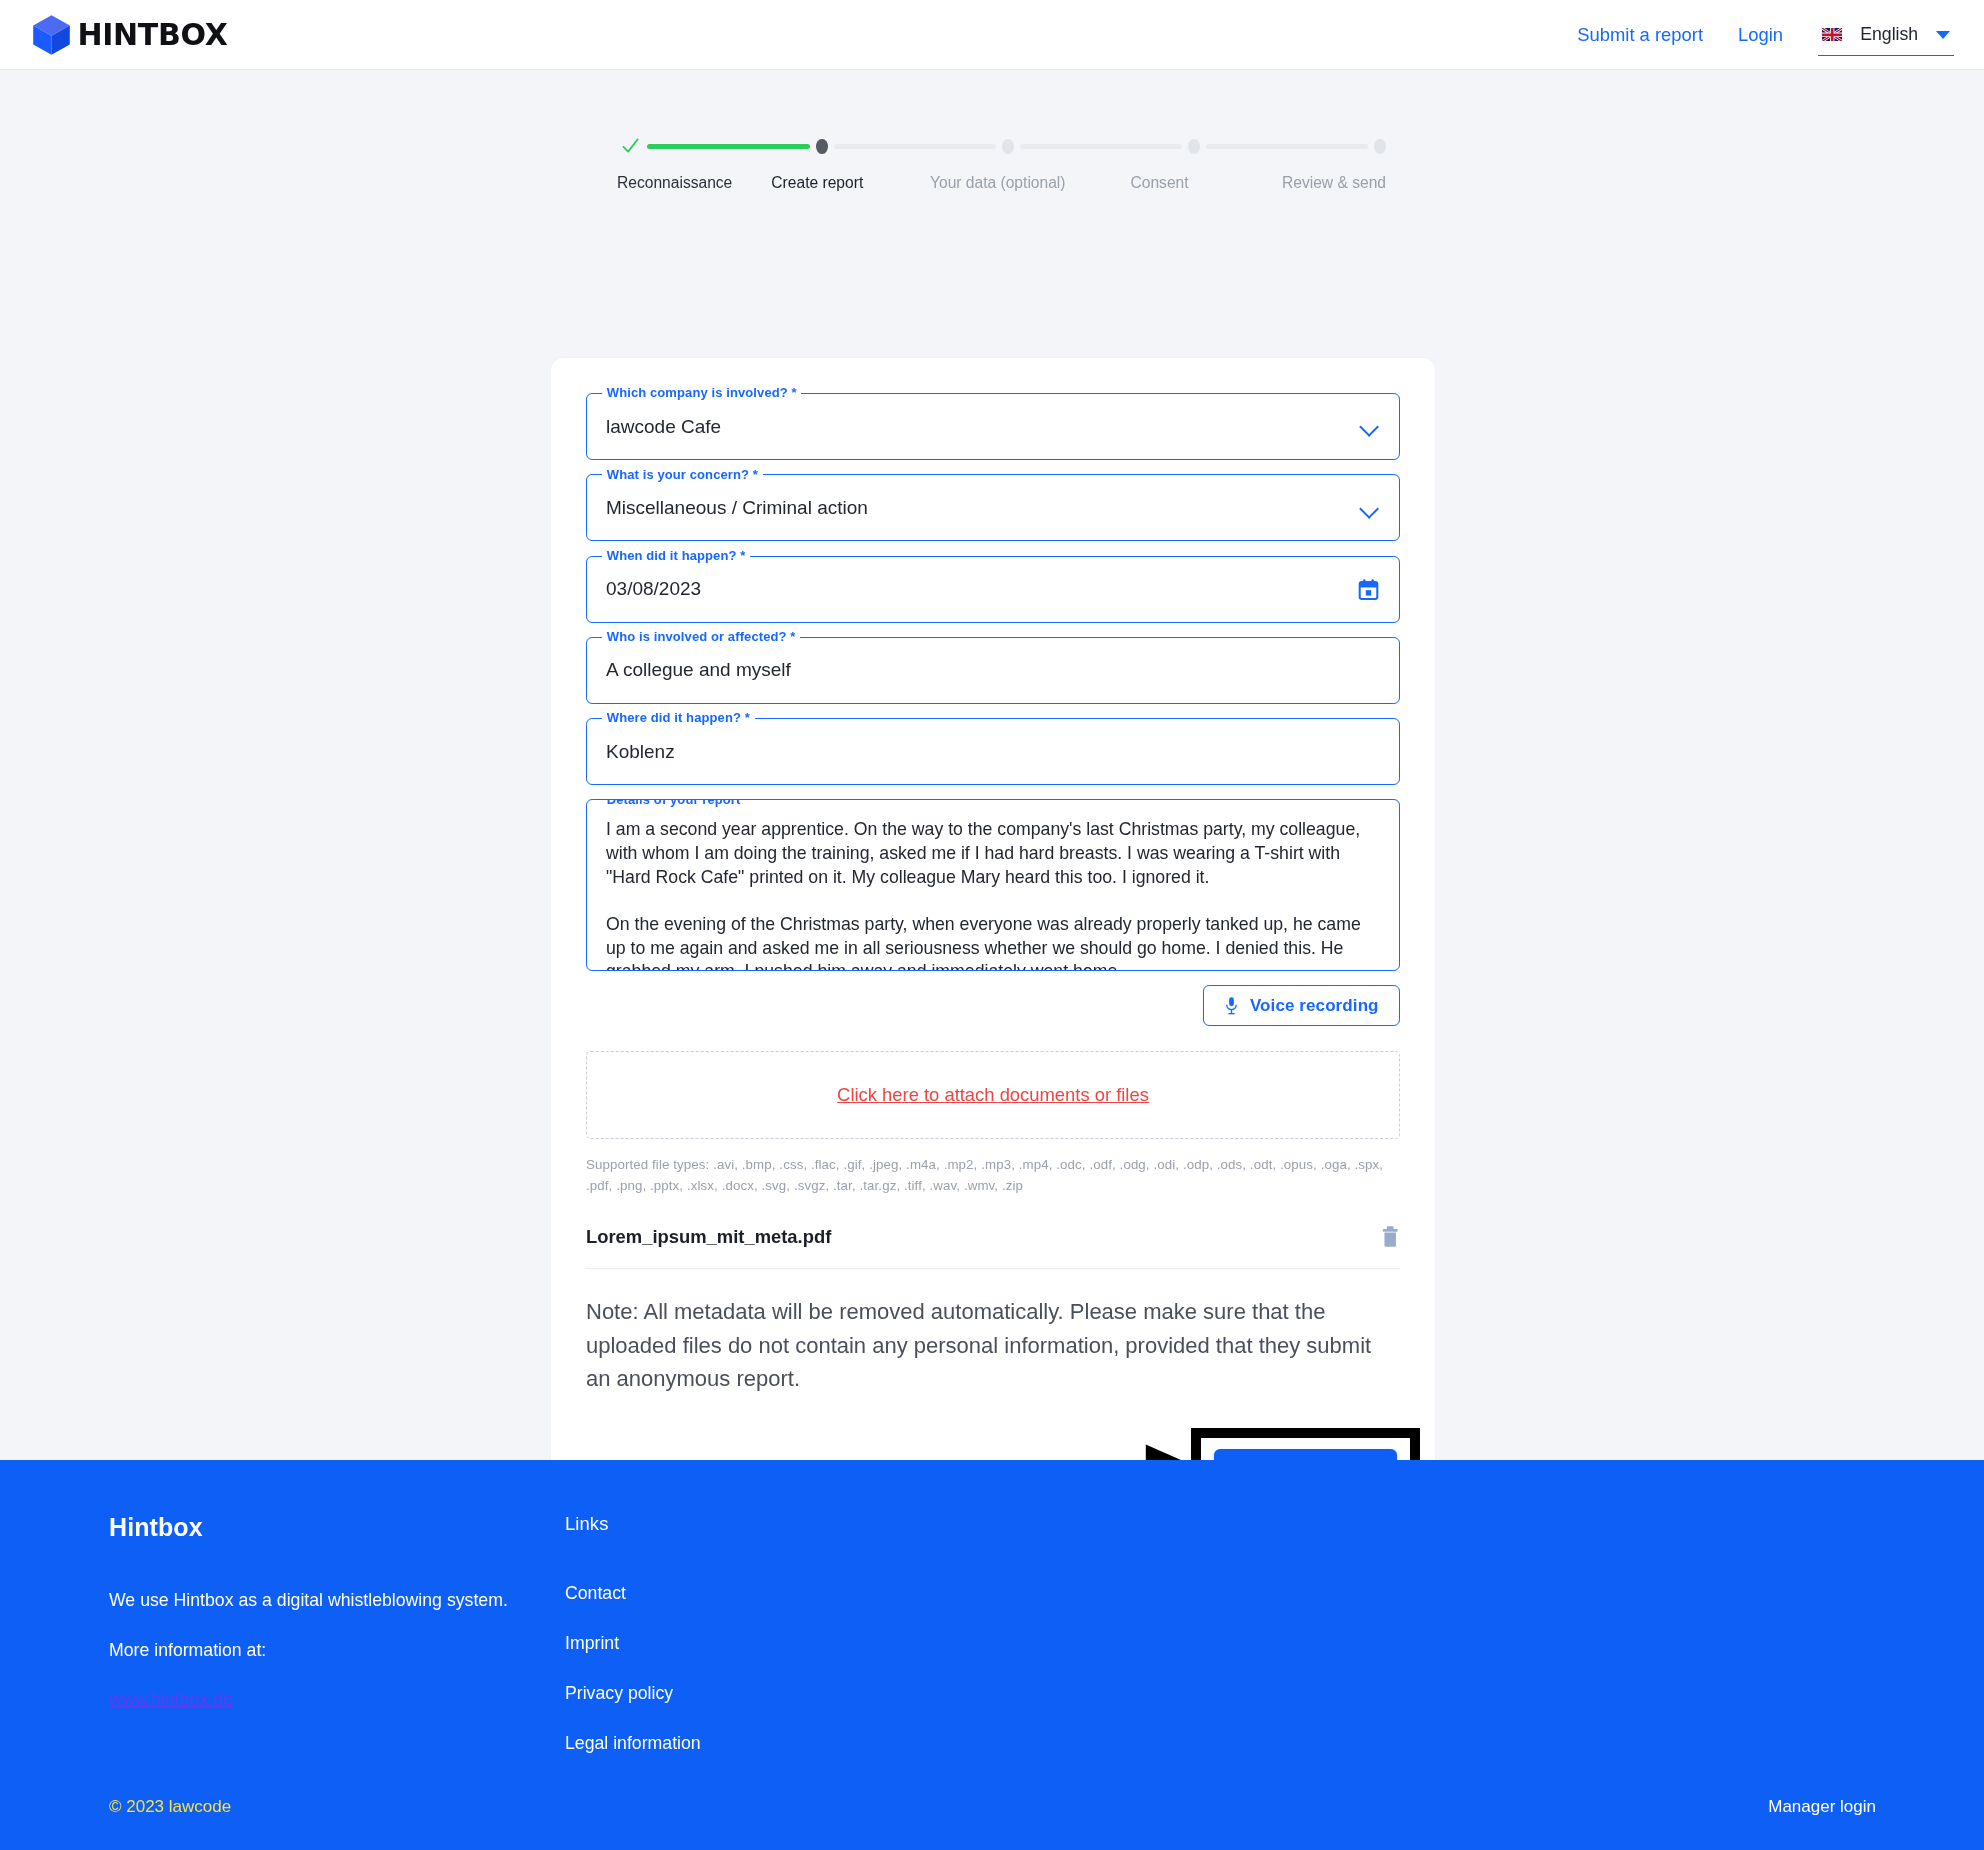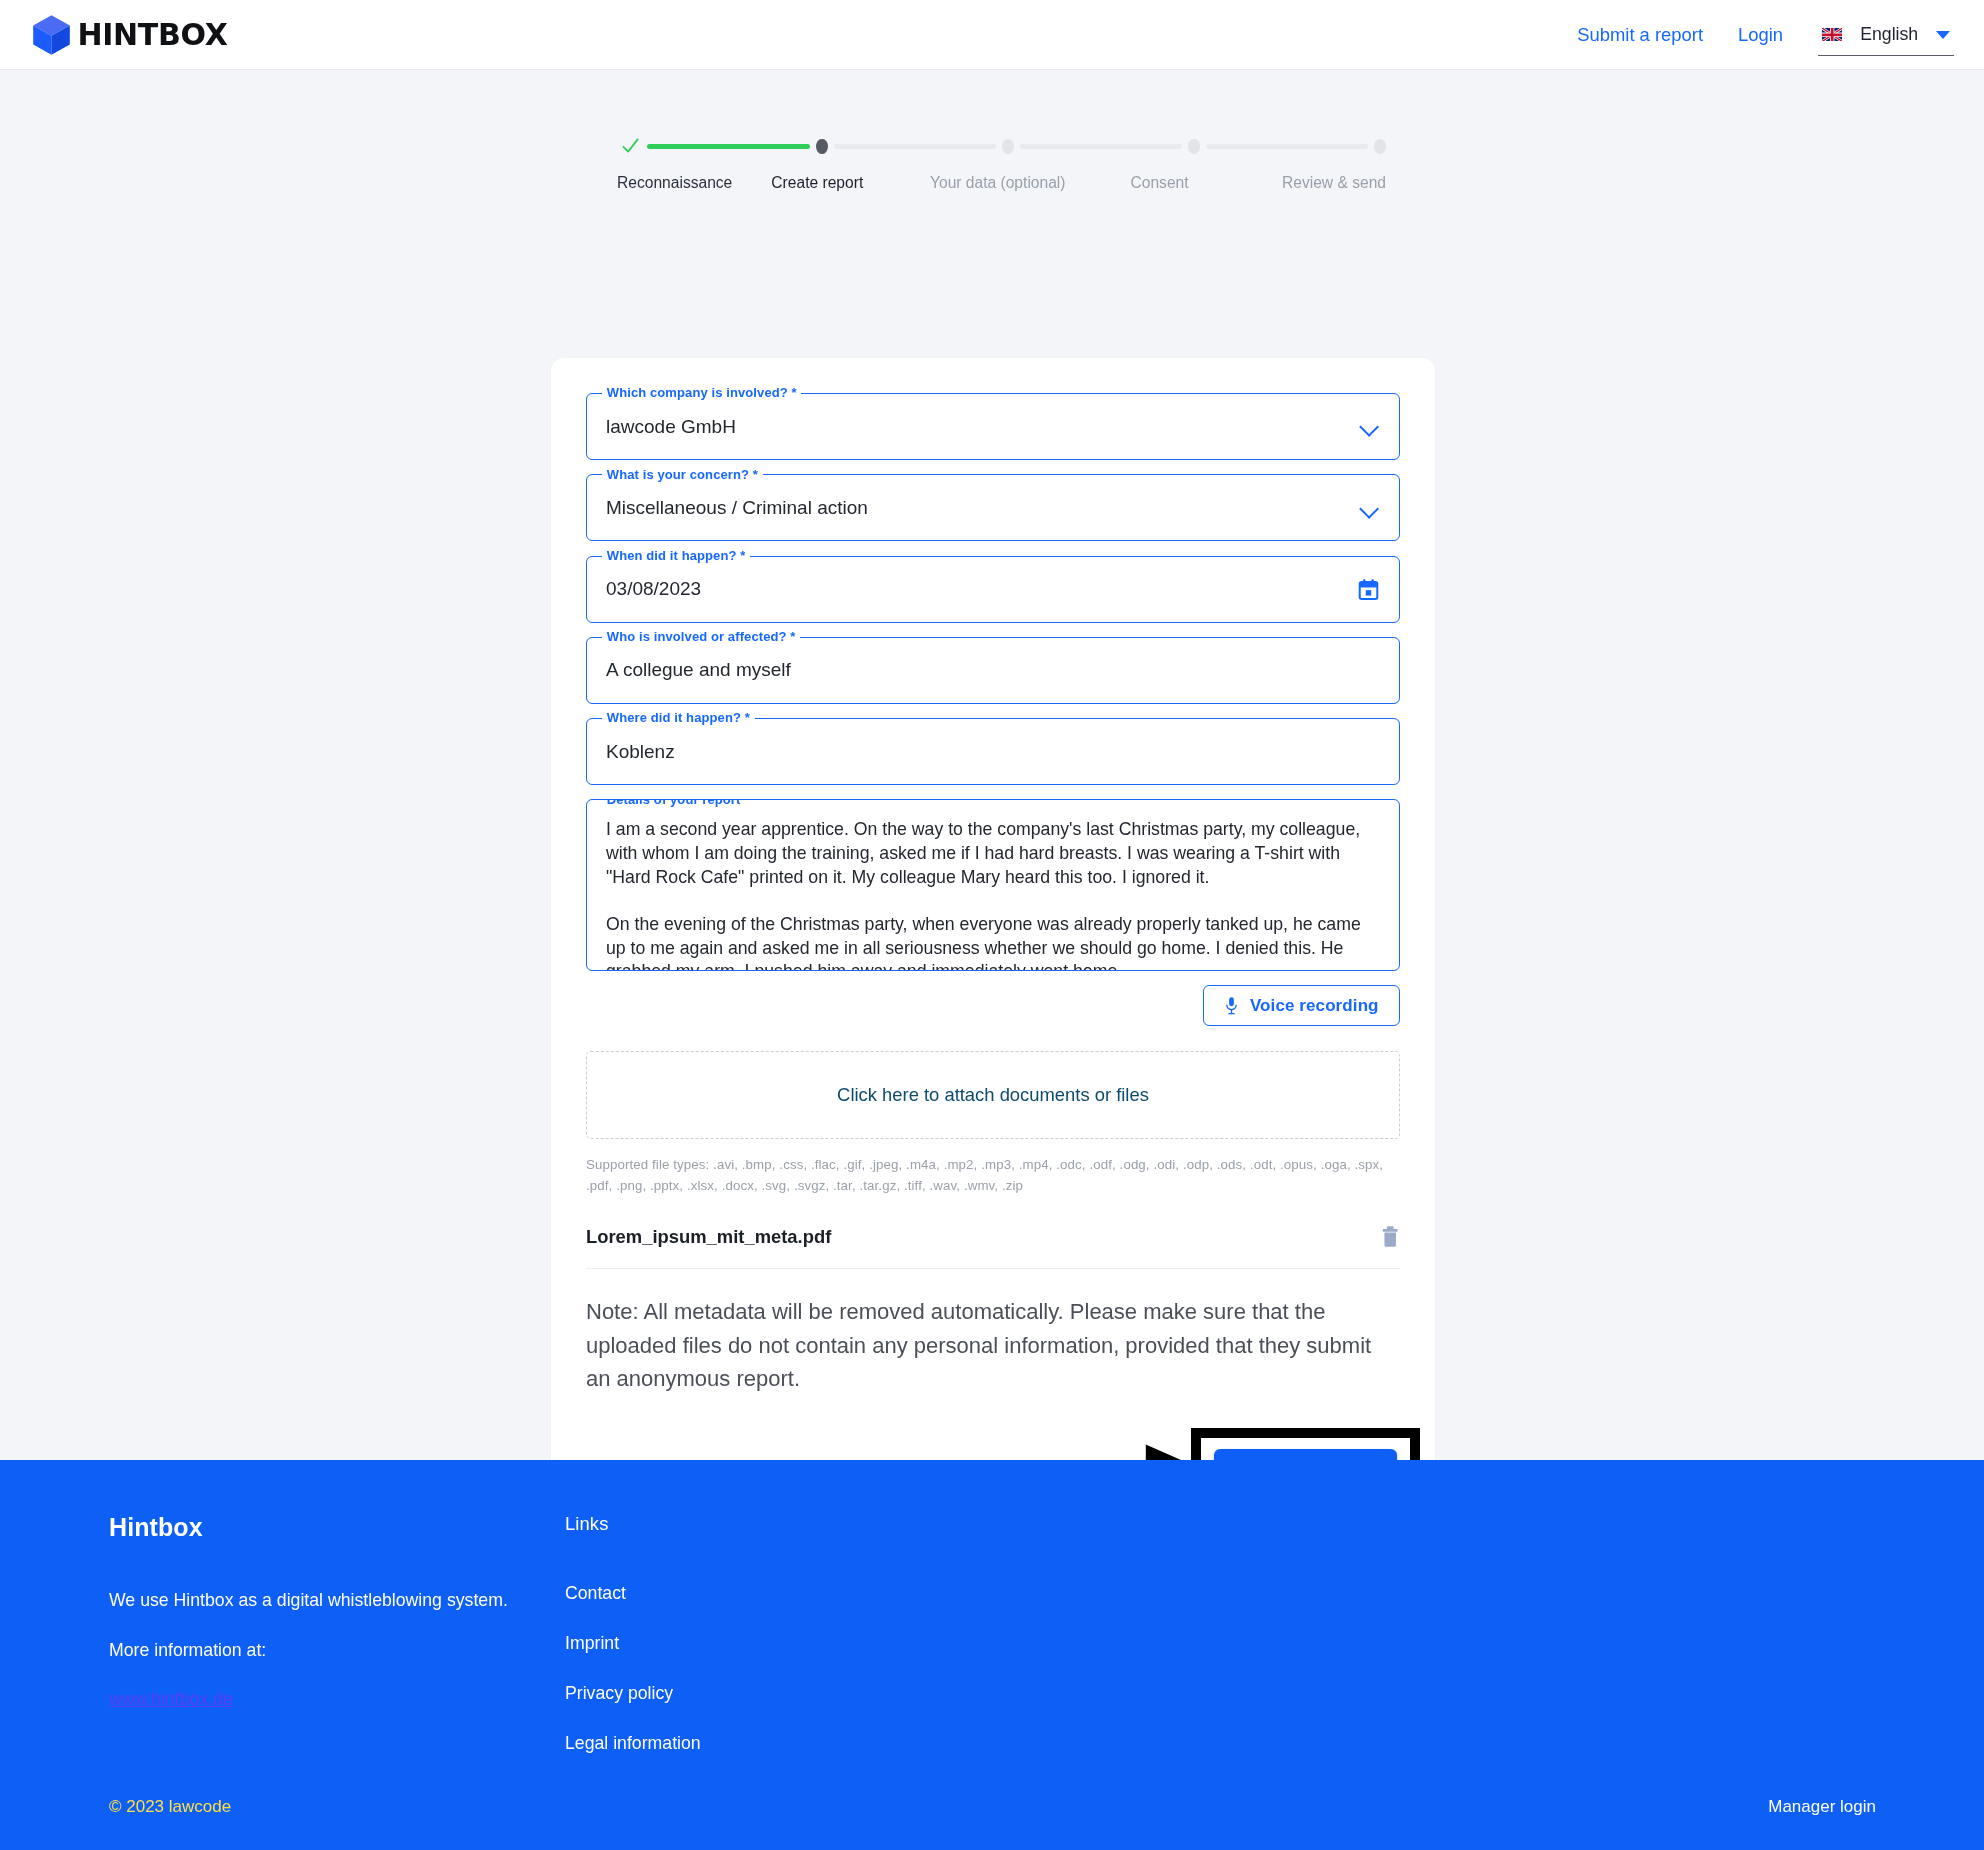--- a/index.html
+++ b/index.html
@@ -270,21 +270,22 @@
     height: 88px;
     display: flex;
     align-items: center;
     justify-content: center;
     margin-bottom: 15px;
     background: #fff;
     cursor: pointer;
   }
   .dropzone-label {
     font-size: 18.4px;
-    color: #0c4a6e;
+    color: #ef4444;
+    text-decoration: underline;
   }
 
   .filetypes {
     font-size: 13.3px;
     line-height: 1.62;
     color: #9ba1ab;
     margin-bottom: 28.6px;
     letter-spacing: 0.1px;
   }
 
@@ -522,21 +523,21 @@
         <span class="step-label todo sl-2">Your data (optional)</span>
         <span class="step-label todo sl-3">Consent</span>
         <span class="step-label todo sl-4">Review &amp; send</span>
       </div>
     </div>
 
     <div class="card">
 
       <div class="field">
         <span class="field-legend">Which company is involved? *</span>
-        <span class="field-value">lawcode GmbH</span>
+        <span class="field-value">lawcode Cafe</span>
         <span class="chevron-down"></span>
       </div>
 
       <div class="field">
         <span class="field-legend">What is your concern? *</span>
         <span class="field-value">Miscellaneous / Criminal action</span>
         <span class="chevron-down"></span>
       </div>
 
       <div class="field">

